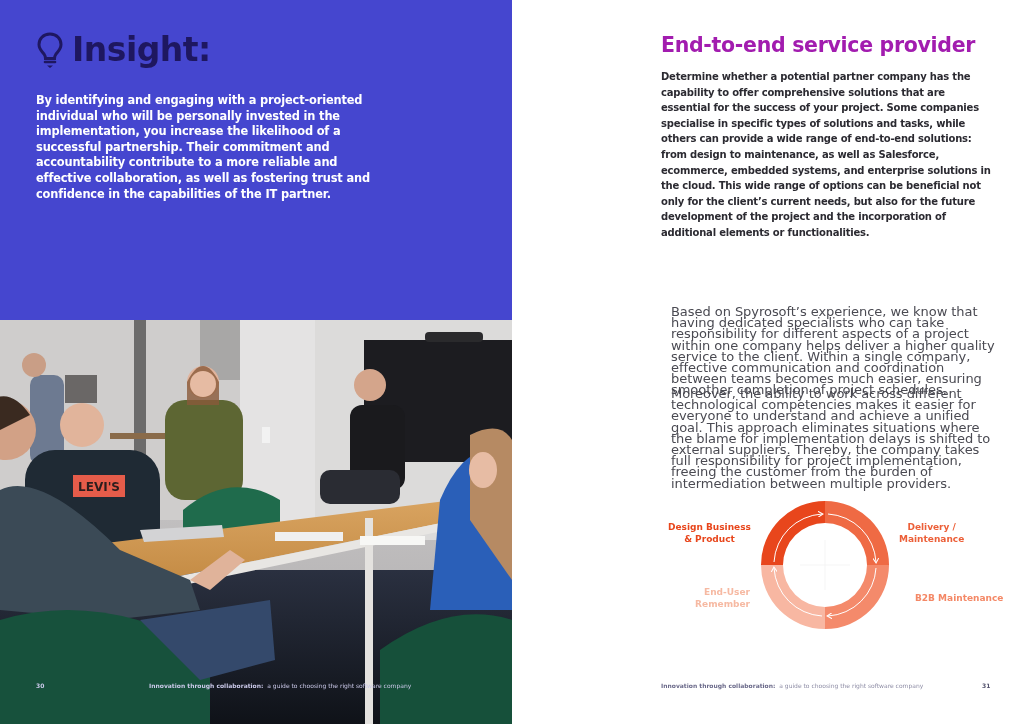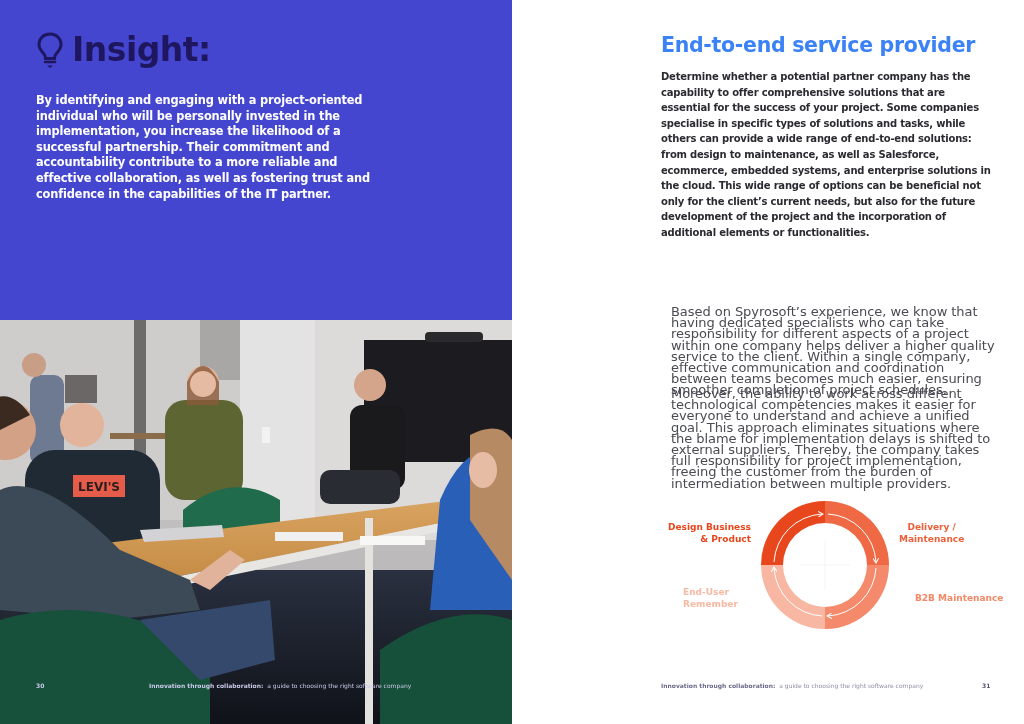--- a/index.html
+++ b/index.html
@@ -18,31 +18,31 @@
   .insight-body p { margin-bottom: 9px; }
 
   .photo { position: absolute; left: 0; top: 320px; width: 512px; height: 404px; overflow: hidden; }
   .footer-left { position: absolute; left: 0; top: 680px; width: 512px; height: 14px; font-size: 6px; color: #c9c8e8; }
   .footer-left .pno { position: absolute; left: 36px; top: 2px; font-weight: bold; }
   .footer-left .ftxt { position: absolute; left: 149px; top: 2px; white-space: nowrap; }
   .footer-right .ftxt b, .footer-left .ftxt b { font-weight: bold; }
 
   
   .page-right { position: absolute; left: 512px; top: 0; width: 512px; height: 724px; background: #ffffff; }
-  .r-title { position: absolute; left: 149px; top: 33px; font-size: 20.5px; font-weight: bold; color: #3b82f6; letter-spacing: -0.3px; white-space: nowrap; }
+  .r-title { position: absolute; left: 149px; top: 33px; font-size: 20.5px; font-weight: bold; color: #a21caf; letter-spacing: -0.3px; white-space: nowrap; }
   .r-lead { position: absolute; left: 149px; top: 69px; width: 330px; font-size: 10px; line-height: 15.6px; font-weight: bold; color: #2b2a31; letter-spacing: -0.2px; }
   .r-body { position: absolute; left: 159px; width: 330px; font-size: 13px; line-height: 11.2px; color: #4a4a52; letter-spacing: -0.05px; margin-top: 8px; }
   .r-body.p1 { top: 298px; }
   .r-body.p2 { top: 380px; }
 
   .cycle { position: absolute; left: 248px; top: 500px; width: 130px; height: 130px; }
   .cyc-label { position: absolute; font-size: 9px; line-height: 12px; font-weight: bold; white-space: nowrap; }
-  .lbl-design { left: 156px; top: 521px; text-align: right; color: #e8461c; }
+  .lbl-design { left: 156px; top: 521px; text-align: center; color: #e8461c; }
   .lbl-delivery { left: 387px; top: 521px; text-align: center; color: #ec5f38; }
-  .lbl-enduser { left: 171px; top: 586px; width: 78px; text-align: left; color: #f6b9a2; }
+  .lbl-enduser { left: 160px; top: 586px; width: 78px; text-align: right; color: #f6b9a2; }
   .lbl-b2b { left: 387px; top: 592px; color: #f48866; padding-left: 16px; }
 
   .footer-right { position: absolute; left: 0; top: 680px; width: 512px; height: 14px; font-size: 6px; color: #8f8ea6; }
   .footer-right .ftxt { position: absolute; left: 149px; top: 2px; white-space: nowrap; }
   .footer-right .ftxt b { color: #6b6a8a; }
   .footer-right .pno { position: absolute; left: 470px; top: 2px; font-weight: bold; color: #55546e; }
 </style>
 </head>
 <body>
 

